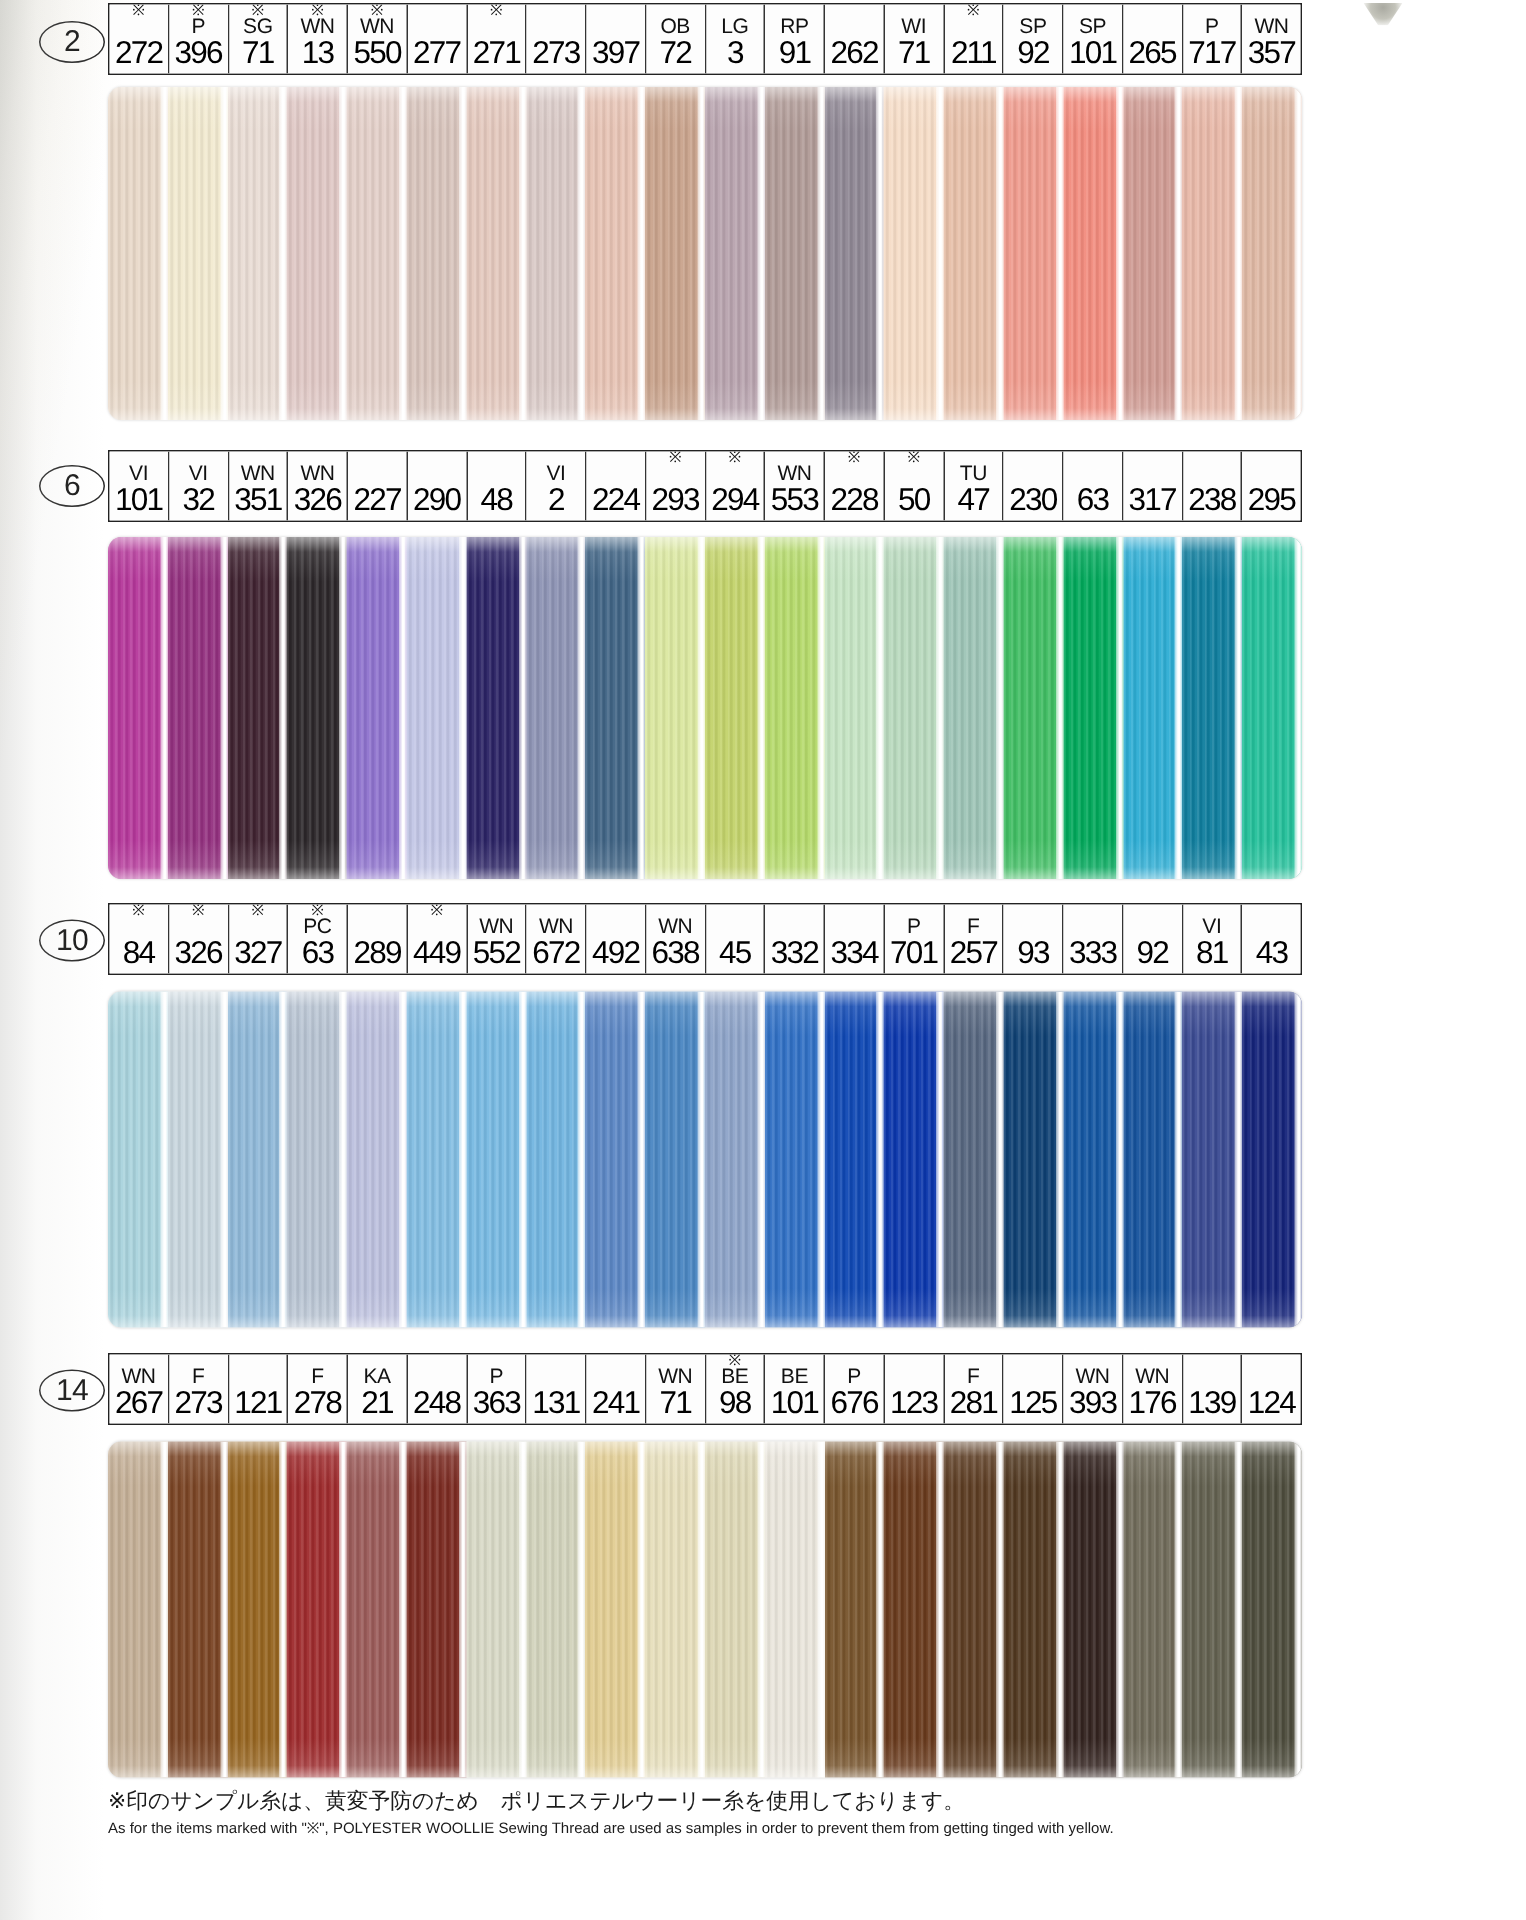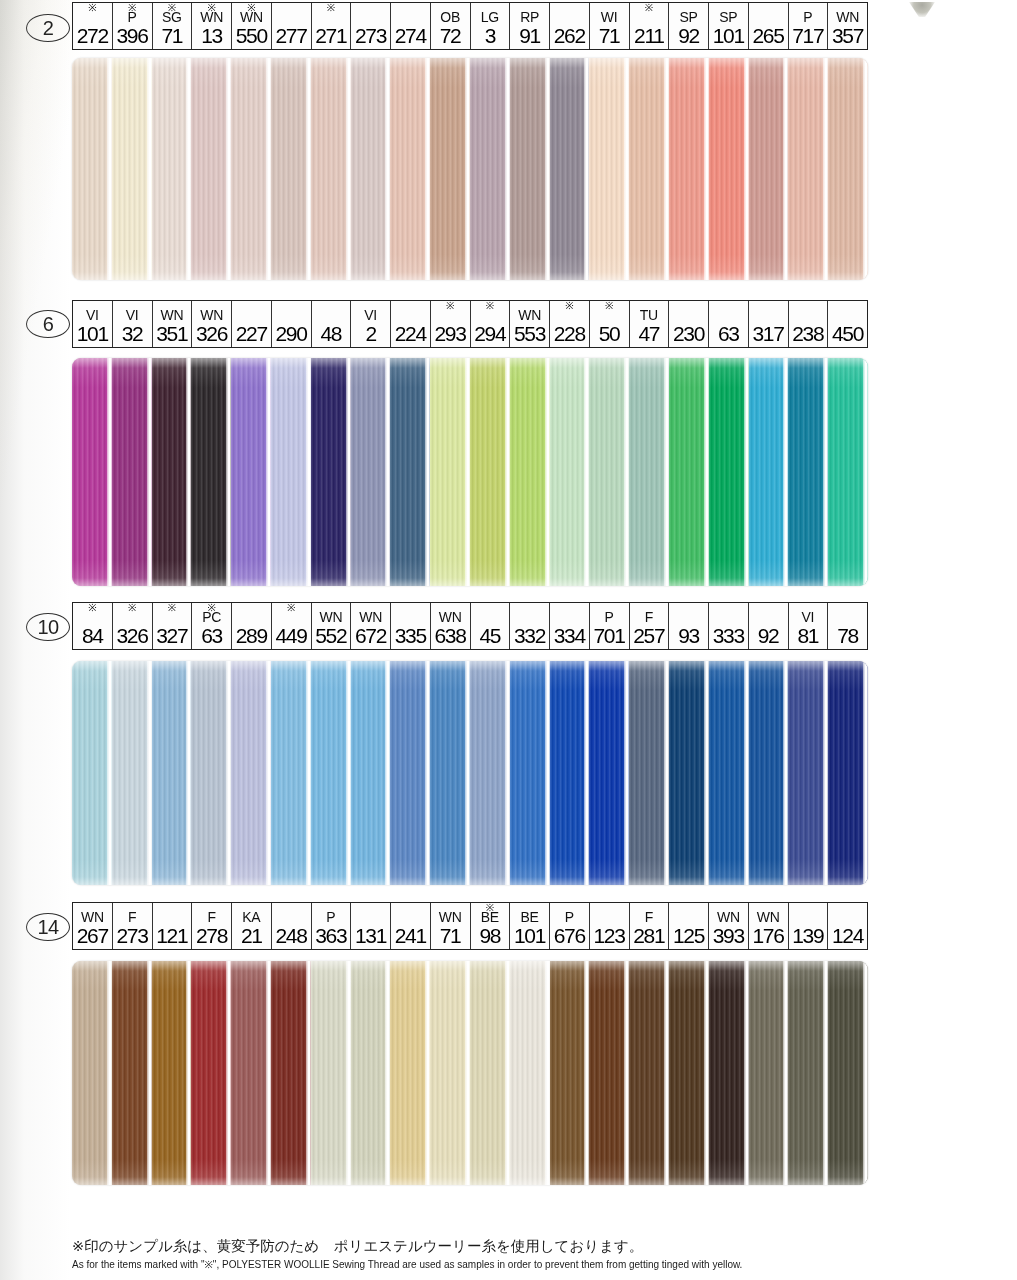--- a/index.html
+++ b/index.html
@@ -142,21 +142,21 @@
 
   
   .footnotes {
     position: absolute;
     left: 72px;
     top: 1190px;
     width: 900px;
     color: #1b1b1b;
   }
   .fn-line { line-height: 1.55; white-space: nowrap; }
-  .fn-jp { font-size: 14.5px; font-family: "DejaVu Sans", sans-serif; margin-top: 45px; }
+  .fn-jp { font-size: 14.5px; font-family: "DejaVu Sans", sans-serif; }
   .fn-en { font-size: 10px; font-family: "Liberation Sans", sans-serif; }
   .fn-cn { font-size: 14.5px; font-family: "DejaVu Sans", sans-serif; }
 
   
   .corner-mark {
     position: absolute;
     top: 2px; right: 82px;
     width: 26px; height: 15px;
     background: radial-gradient(ellipse at 50% 20%, #9b9b91 0%, #b9b9ae 45%, rgba(220,220,214,0.25) 75%, rgba(255,255,255,0) 100%);
     clip-path: polygon(0 0, 100% 0, 62% 100%, 38% 100%);
@@ -207,21 +207,21 @@
         <span class="lc-mark">※</span>
         <span class="lc-prefix"></span>
         <span class="lc-num">271</span>
       </div>
       <div class="label-cell">
         <span class="lc-prefix"></span>
         <span class="lc-num">273</span>
       </div>
       <div class="label-cell">
         <span class="lc-prefix"></span>
-        <span class="lc-num">274</span>
+        <span class="lc-num">397</span>
       </div>
       <div class="label-cell">
         <span class="lc-prefix">OB</span>
         <span class="lc-num">72</span>
       </div>
       <div class="label-cell">
         <span class="lc-prefix">LG</span>
         <span class="lc-num">3</span>
       </div>
       <div class="label-cell">
@@ -365,21 +365,21 @@
       <div class="label-cell">
         <span class="lc-prefix"></span>
         <span class="lc-num">317</span>
       </div>
       <div class="label-cell">
         <span class="lc-prefix"></span>
         <span class="lc-num">238</span>
       </div>
       <div class="label-cell">
         <span class="lc-prefix"></span>
-        <span class="lc-num">450</span>
+        <span class="lc-num">295</span>
       </div>
     </div>
   <div class="swatch-strip" style="top:358px; height:228px;">
       <div class="swatch" style="background: rgb(181, 55, 154);"></div>
       <div class="swatch" style="background: rgb(147, 48, 127);"></div>
       <div class="swatch" style="background: rgb(63, 34, 48);"></div>
       <div class="swatch" style="background: rgb(43, 38, 41);"></div>
       <div class="swatch" style="background: rgb(142, 114, 206);"></div>
       <div class="swatch" style="background: rgb(194, 198, 230);"></div>
       <div class="swatch" style="background: rgb(42, 34, 100);"></div>
@@ -435,21 +435,21 @@
       <div class="label-cell">
         <span class="lc-prefix">WN</span>
         <span class="lc-num">552</span>
       </div>
       <div class="label-cell">
         <span class="lc-prefix">WN</span>
         <span class="lc-num">672</span>
       </div>
       <div class="label-cell">
         <span class="lc-prefix"></span>
-        <span class="lc-num">335</span>
+        <span class="lc-num">492</span>
       </div>
       <div class="label-cell">
         <span class="lc-prefix">WN</span>
         <span class="lc-num">638</span>
       </div>
       <div class="label-cell">
         <span class="lc-prefix"></span>
         <span class="lc-num">45</span>
       </div>
       <div class="label-cell">
@@ -479,21 +479,21 @@
       <div class="label-cell">
         <span class="lc-prefix"></span>
         <span class="lc-num">92</span>
       </div>
       <div class="label-cell">
         <span class="lc-prefix">VI</span>
         <span class="lc-num">81</span>
       </div>
       <div class="label-cell">
         <span class="lc-prefix"></span>
-        <span class="lc-num">78</span>
+        <span class="lc-num">43</span>
       </div>
     </div>
   <div class="swatch-strip" style="top:661px; height:224px;">
       <div class="swatch" style="background: rgb(169, 211, 221);"></div>
       <div class="swatch" style="background: rgb(200, 214, 222);"></div>
       <div class="swatch" style="background: rgb(143, 184, 216);"></div>
       <div class="swatch" style="background: rgb(183, 195, 210);"></div>
       <div class="swatch" style="background: rgb(188, 192, 222);"></div>
       <div class="swatch" style="background: rgb(130, 189, 226);"></div>
       <div class="swatch" style="background: rgb(119, 185, 226);"></div>

